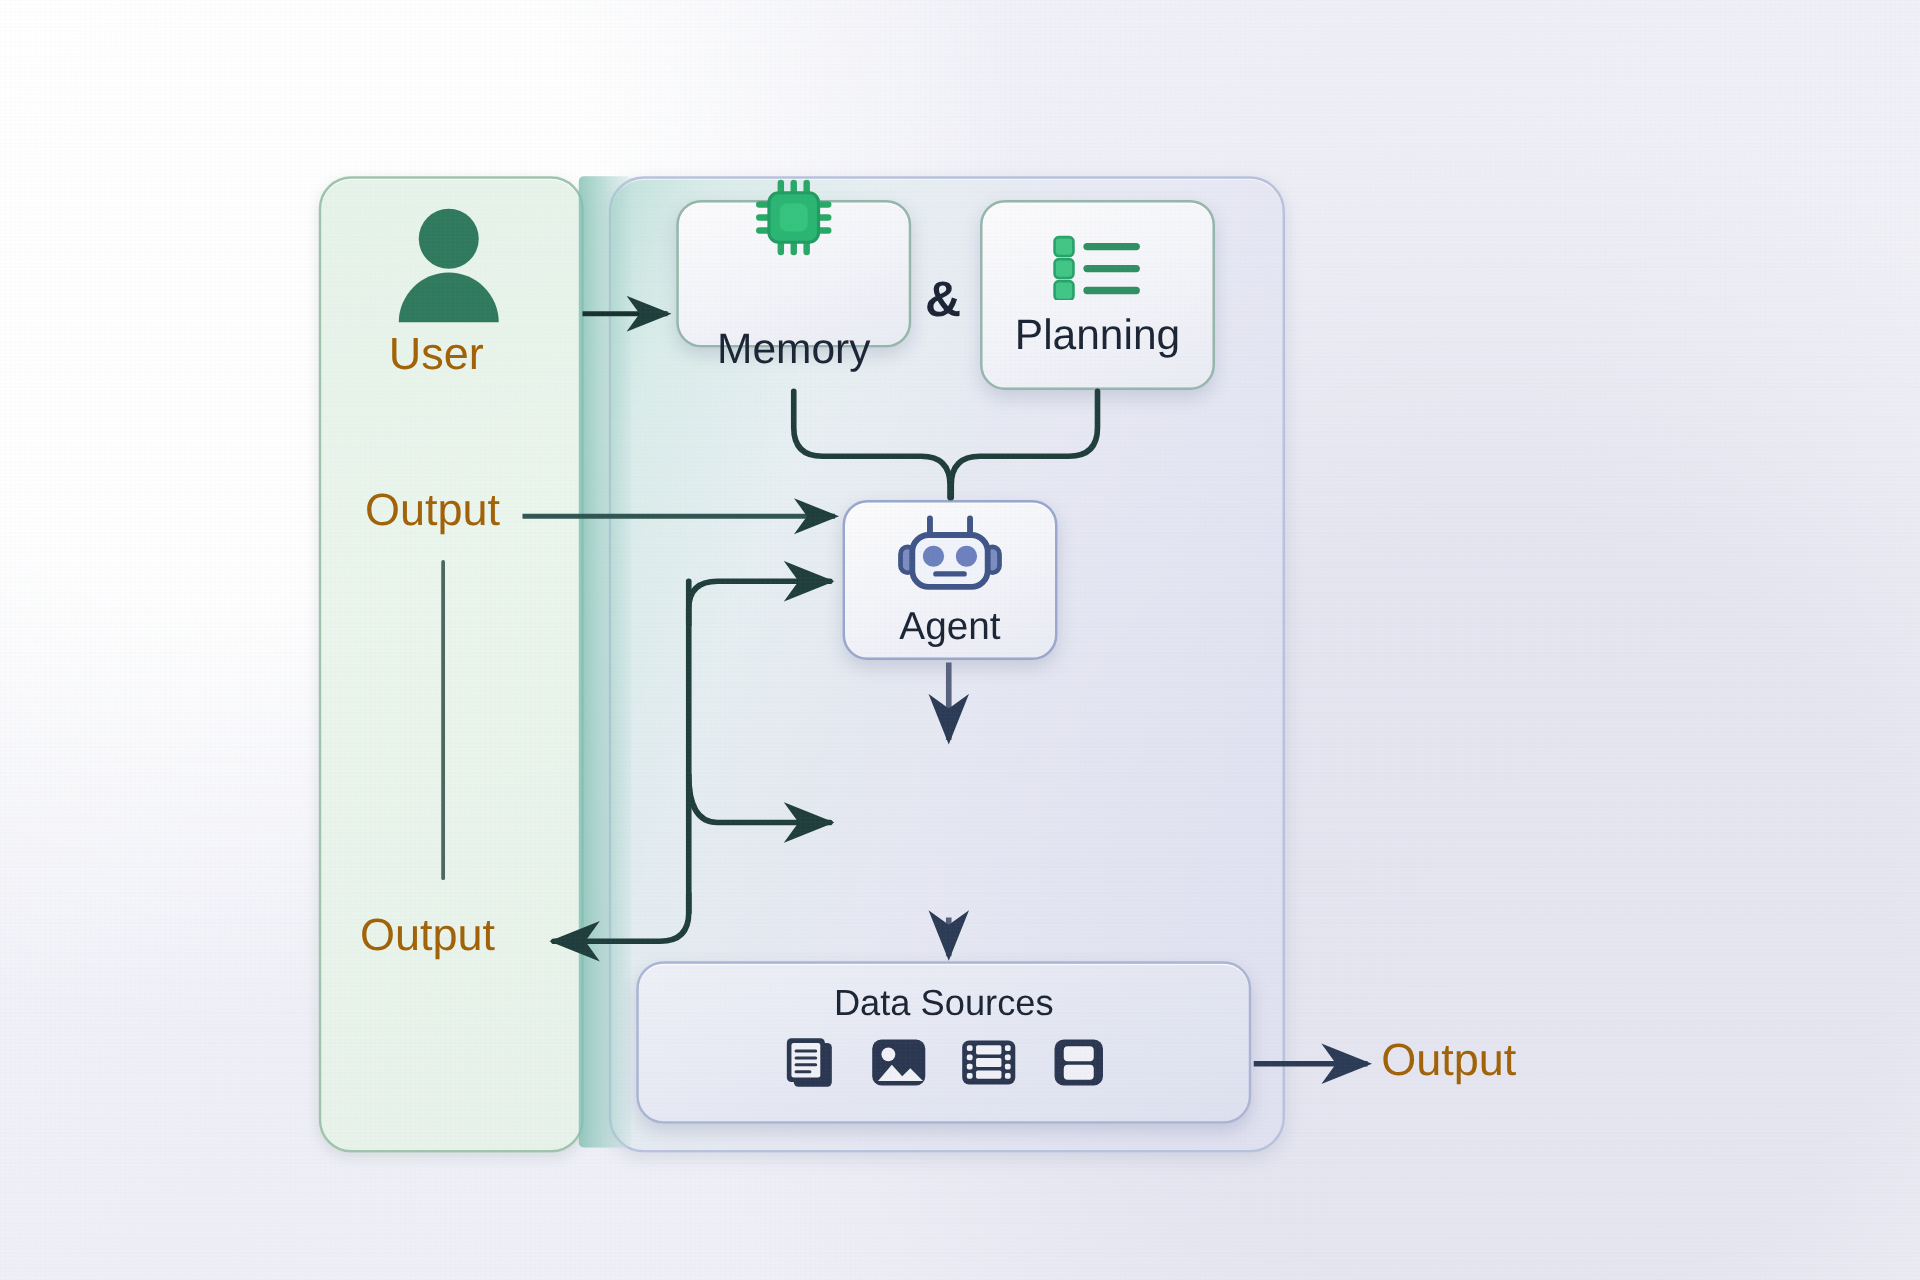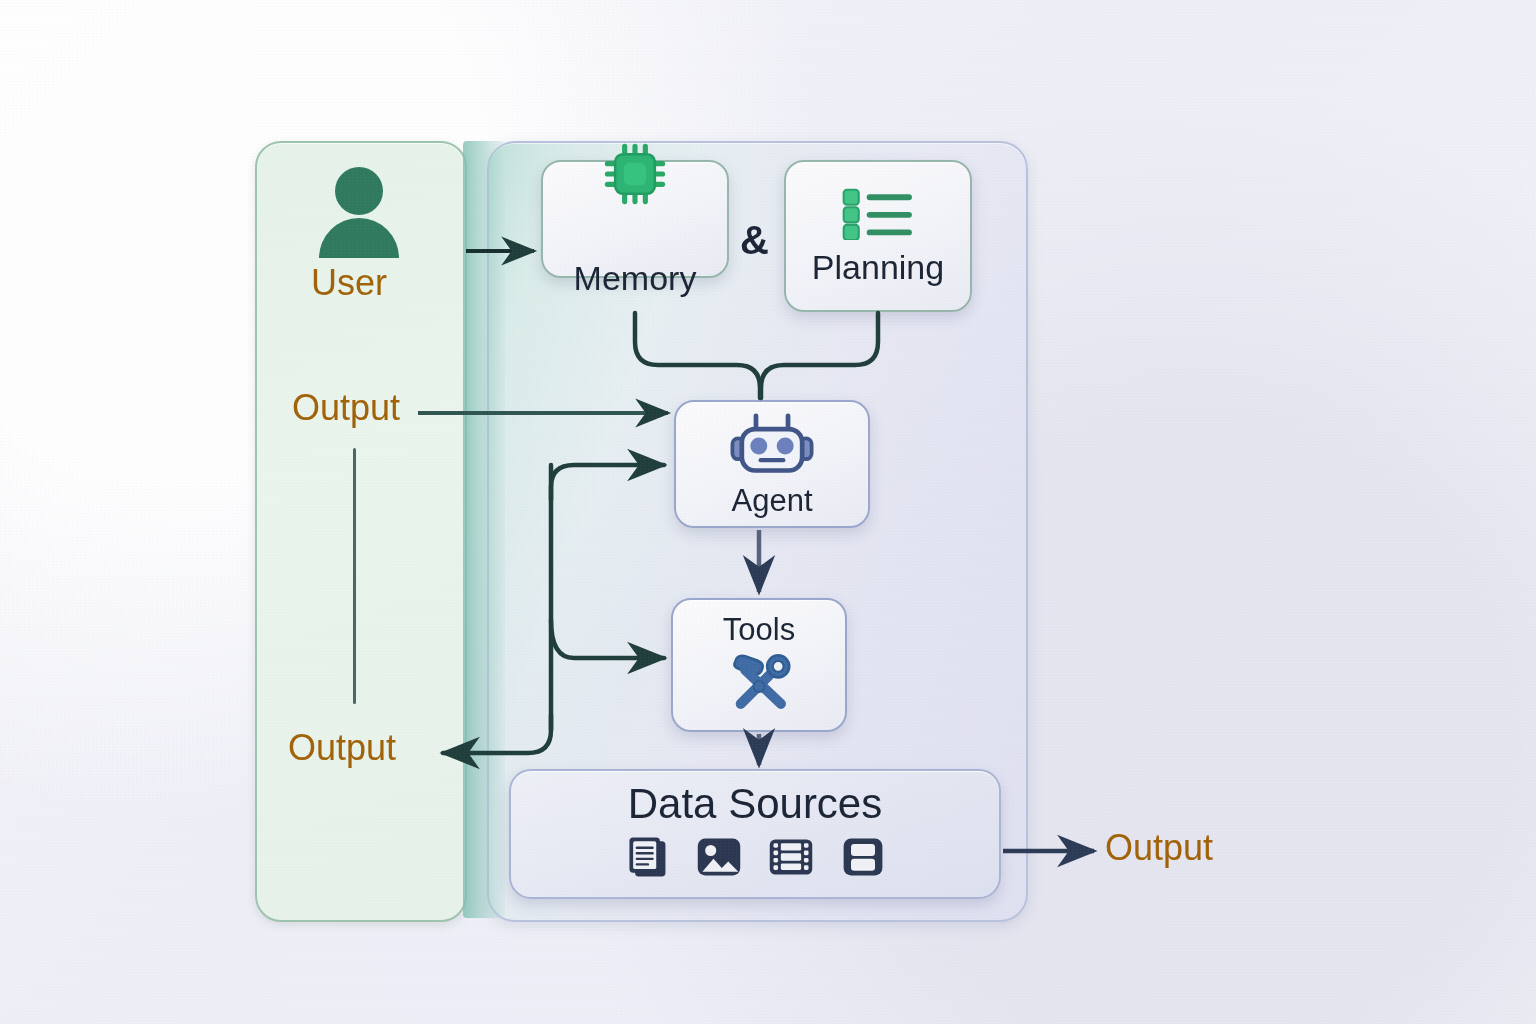--- a/index.html
+++ b/index.html
@@ -87,21 +87,21 @@
 
   .node-label {
     font-size: 34px;
     color: #1b2434;
     line-height: 1;
   }
   .node-label.sm { font-size: 31px; }
 
   #memory-node  { left: 541px; top: 160px; width: 188px; height: 118px; gap: 46px; }
   #planning-node{ left: 784px; top: 160px; width: 188px; height: 152px; }
-  #agent-node   { left: 674px; top: 400px; width: 196px; height: 128px; }
+  #agent-node   { left: 674px; top: 400px; width: 172px; height: 128px; }
   #tools-node   { left: 671px; top: 598px; width: 176px; height: 134px; }
   #data-node {
     left: 509px; top: 769px; width: 492px; height: 130px;
     border-radius: 22px;
     border: 2px solid #aab4d4;
     background: linear-gradient(160deg, #eef0f7 0%, #e4e7f2 55%, #dde1ef 100%);
     box-shadow: 0 6px 14px rgba(95,105,140,.22), inset 0 1px 0 rgba(255,255,255,.85);
     display: flex; flex-direction: column; align-items: center; justify-content: center;
     box-sizing: border-box;
   }
@@ -203,40 +203,23 @@
         <rect x="78" y="27" width="12" height="22" rx="6" fill="#7b8cc0" stroke="#3f5487" stroke-width="4"></rect>
         <rect x="16" y="17" width="64" height="44" rx="14" fill="#f1f3fa" stroke="#3f5487" stroke-width="5"></rect>
         <circle cx="34" cy="35" r="9" fill="#6b80bd"></circle>
         <circle cx="62" cy="35" r="9" fill="#6b80bd"></circle>
         <line x1="36" y1="50" x2="60" y2="50" stroke="#3f5487" stroke-width="4.5" stroke-linecap="round"></line>
       </svg>
     </div>
     <div class="node-label sm">Agent</div>
   </div>
 
-  <div class="abs node blue-edge" id="tools-node">
-    <div class="node-label sm" style="margin-bottom:4px;">Tools</div>
-    <div>
-      <svg viewBox="0 0 78 70" width="72" height="64">
-        <g stroke="#2f5d93" stroke-width="3">
-
-          <path d="M13 14 q2 -8 11 -6 l14 5 q7 3 4 10 q-3 6 -10 4 l-14 -5 q-8 -2 -5 -8 z" fill="#3f6ba5"></path>
-          <line x1="24" y1="23" x2="63" y2="60" stroke="#3f6ba5" stroke-width="11" stroke-linecap="round"></line>
-
-          <line x1="56" y1="23" x2="19" y2="60" stroke="#3f6ba5" stroke-width="11" stroke-linecap="round"></line>
-          <circle cx="60" cy="19" r="12" fill="#3f6ba5"></circle>
-          <circle cx="60" cy="19" r="6" fill="#eff1f7" stroke="#2f5d93" stroke-width="2.5"></circle>
-        </g>
-        <circle cx="39" cy="41" r="6" fill="#3f6ba5" stroke="#2f5d93" stroke-width="2"></circle>
-      </svg>
-    </div>
-  </div>
 
   <div class="abs" id="data-node">
-    <div class="node-label" style="font-size:42px;">Data Sources</div>
+    <div class="node-label" style="font-size:29px;">Data Sources</div>
     <div class="icon-row">
       <span>
         <svg viewBox="0 0 52 52" width="48" height="48">
           <rect x="13" y="9" width="33" height="38" rx="4" fill="#2b3750"></rect>
           <rect x="7" y="5" width="33" height="38" rx="4" fill="#2b3750"></rect>
           <rect x="11" y="9" width="25" height="30" rx="2" fill="#f0f1f6"></rect>
           <g stroke="#2b3750" stroke-width="2.6" stroke-linecap="round">
             <line x1="15" y1="16" x2="32" y2="16"></line>
             <line x1="15" y1="22" x2="32" y2="22"></line>
             <line x1="15" y1="28" x2="32" y2="28"></line>

